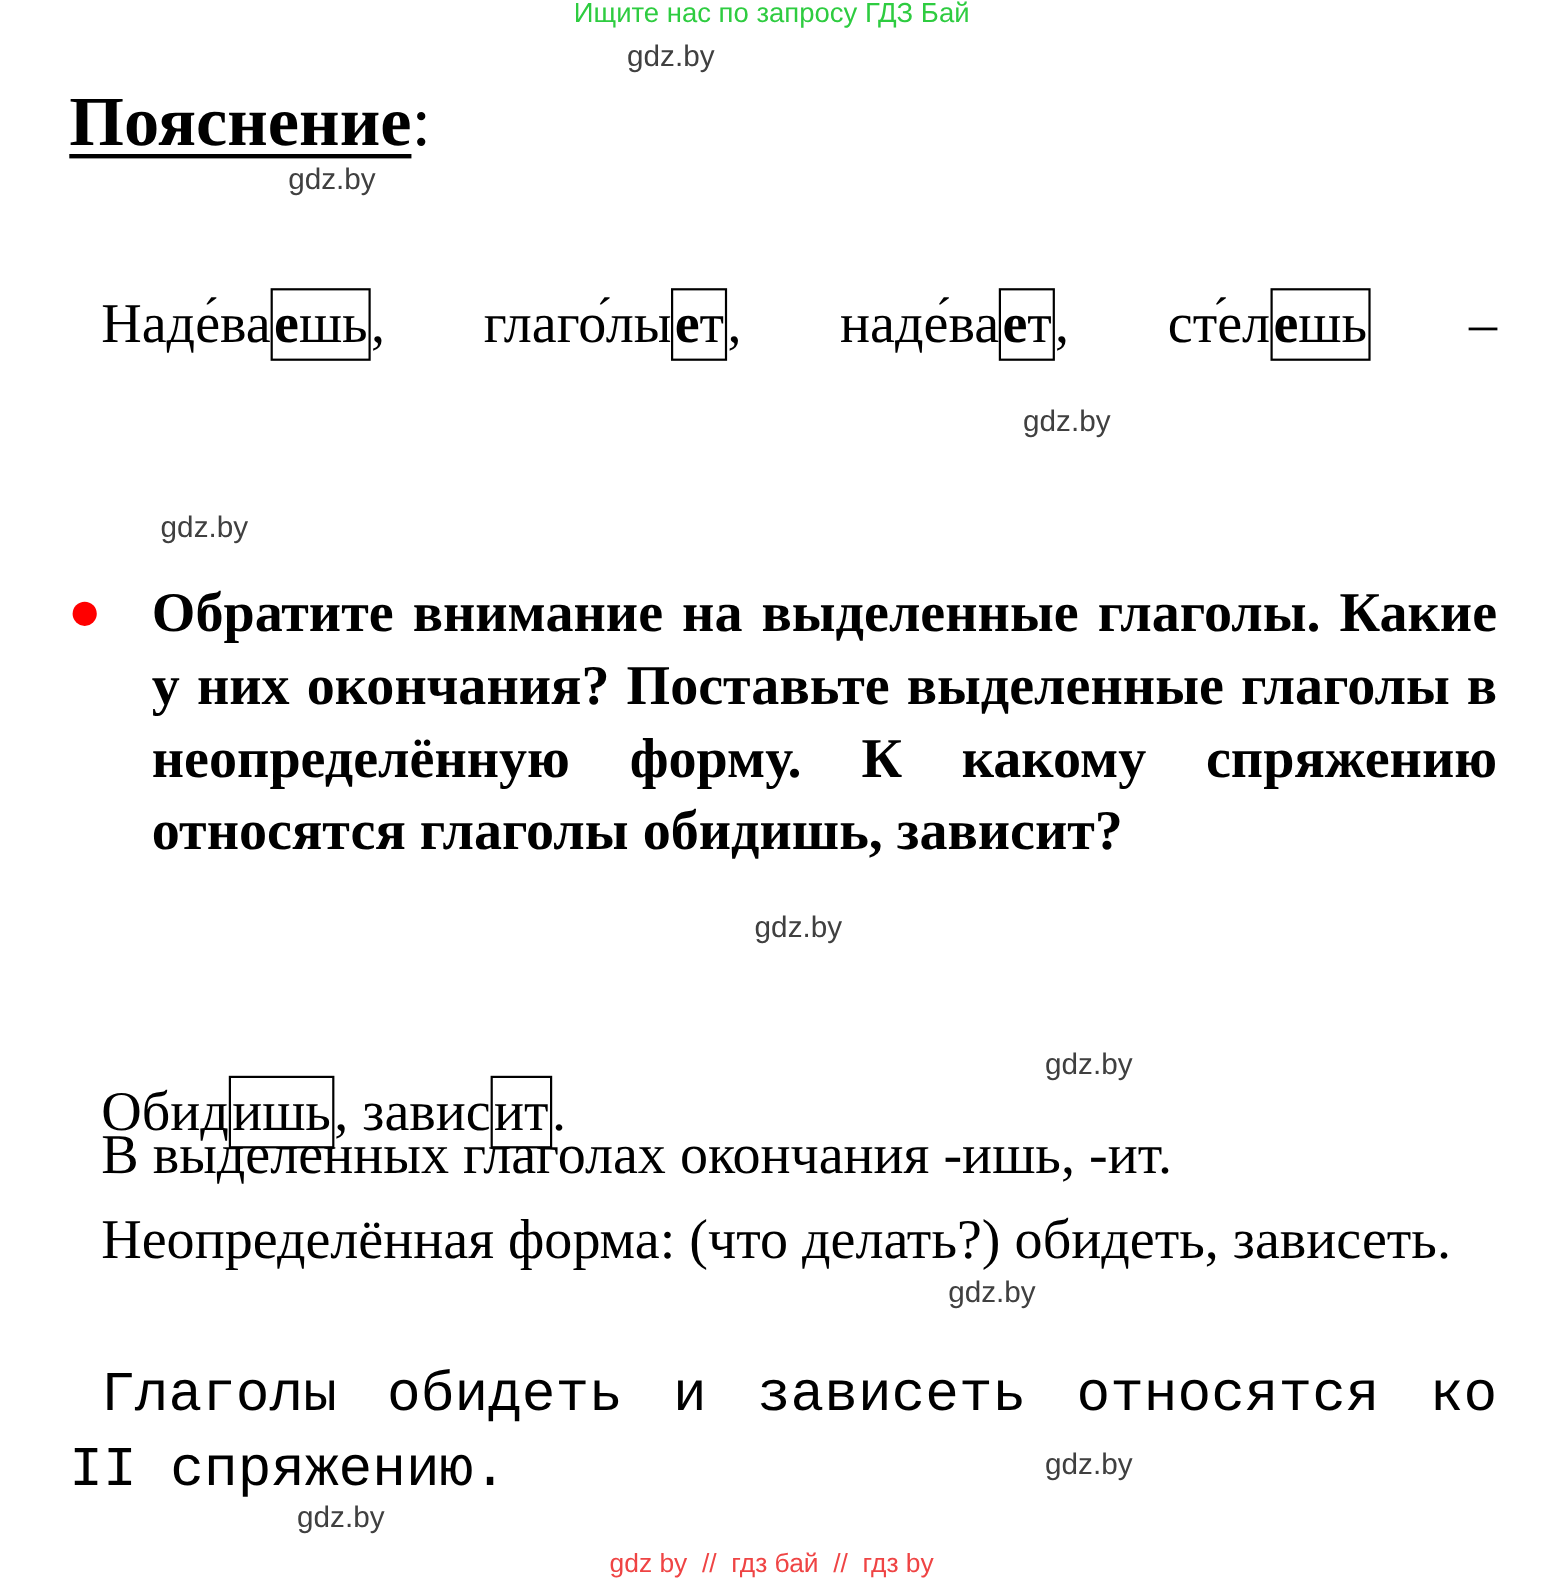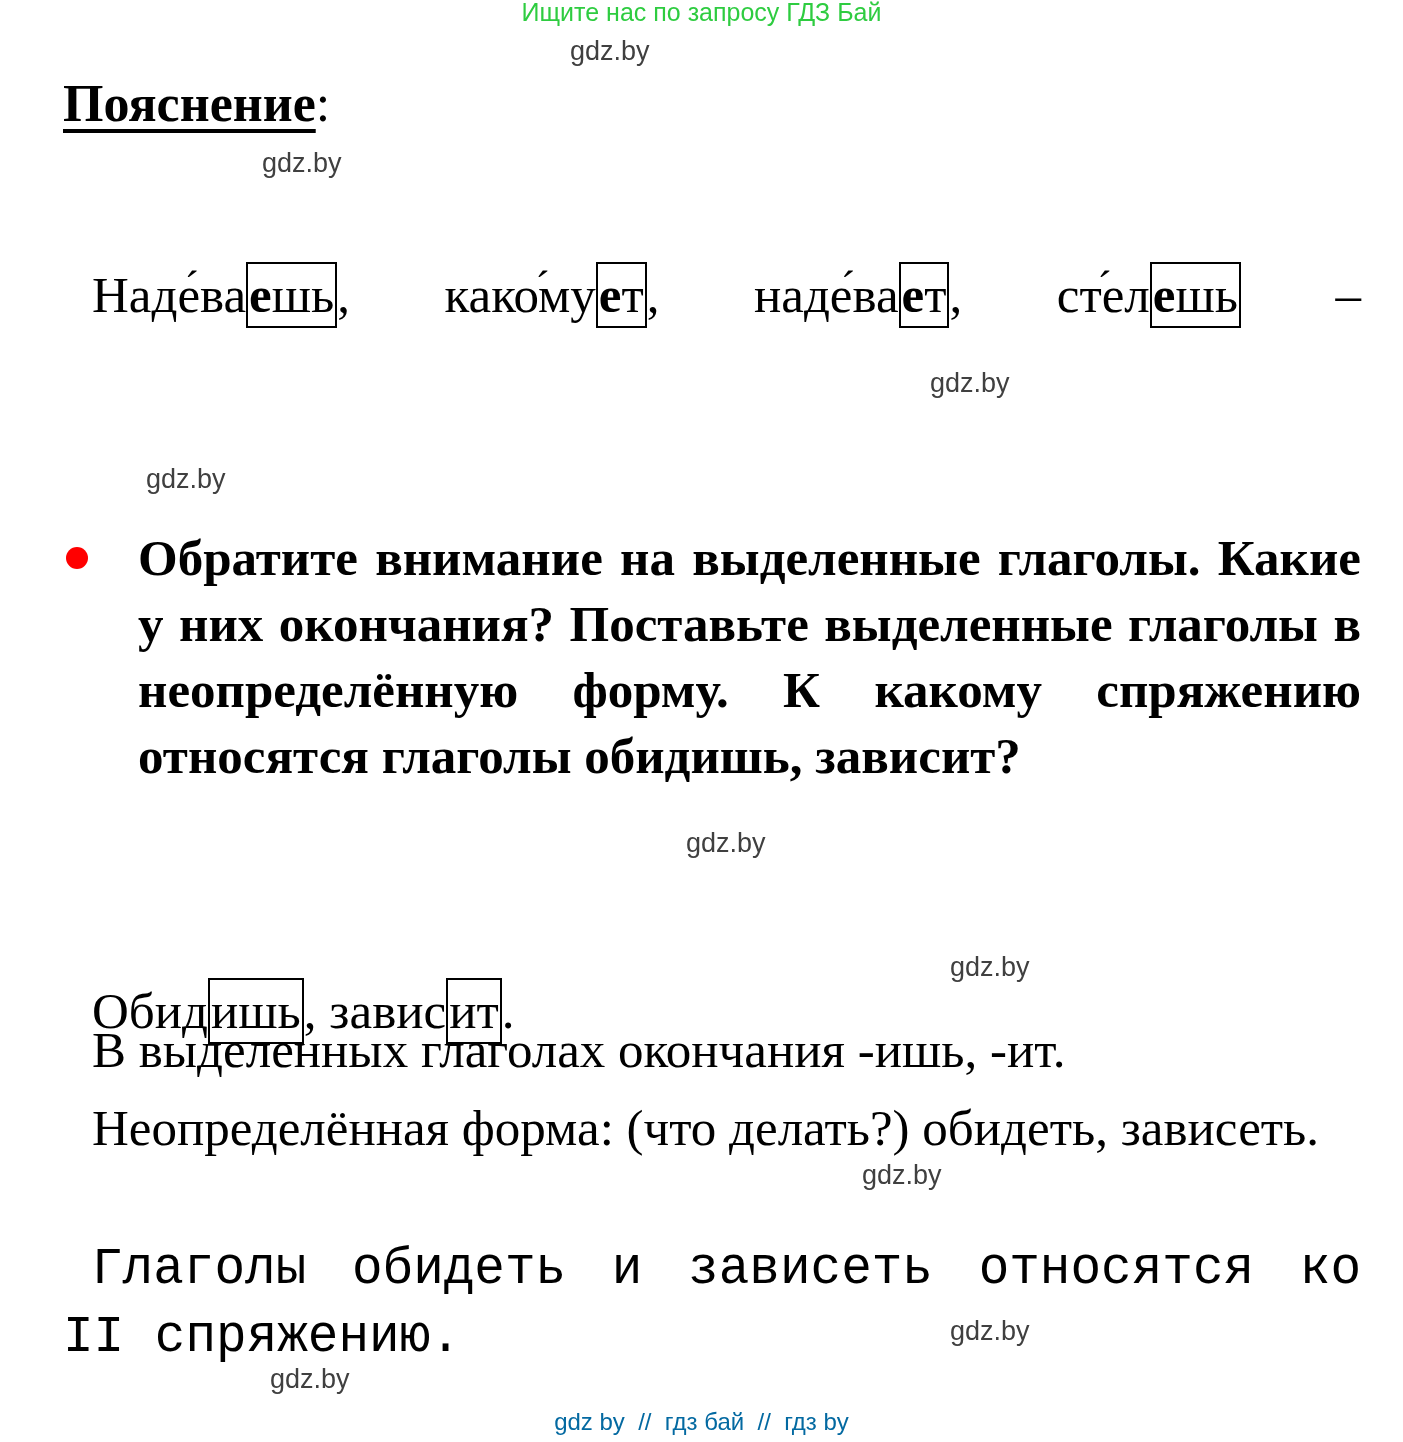--- a/index.html
+++ b/index.html
@@ -3,22 +3,22 @@
   <meta charset="utf-8">
   <style>
     html, body { margin: 0; padding: 0; background: #ffffff; }
     body { width: 1403px; height: 1442px; position: relative; overflow: hidden;
            font-family: "Liberation Serif", serif; color: #000; }
     .abs { position: absolute; }
     .wm { position: absolute; font-family: "Liberation Sans", sans-serif; font-size: 27px; color: #404040; }
     .top-banner { left: 0; width: 1403px; top: -2px; text-align: center;
                   font-family: "Liberation Sans", sans-serif; font-size: 25px; color: #2ecc40; }
     .bottom-banner { left: 0; width: 1403px; top: 1408px; text-align: center;
-                     font-family: "Liberation Sans", sans-serif; font-size: 24px; color: #0369a1; white-space: pre; }
-    .heading { left: 63px; top: 74px; font-size: 52px; font-weight: bold; }
+                     font-family: "Liberation Sans", sans-serif; font-size: 24px; color: #ef4444; white-space: pre; }
+    .heading { left: 63px; top: 74px; font-size: 64px; font-weight: bold; }
     .heading .u { text-decoration: underline; text-decoration-thickness: 4px; text-underline-offset: 8px; }
     .heading .colon { font-weight: normal; }
     .para { left: 63px; width: 1298px; font-size: 51px; line-height: 68px; text-align: justify; text-align-last: left; }
     .para.indent { text-indent: 29px; }
     .justify-line { text-align-last: justify; }
     .box { border: 2.5px solid #000; padding: 0 1px; display: inline-block; line-height: 62px; margin-top: 40px; }
     .stress { position: relative; }
     .stress::after { content: "\00B4"; position: absolute; left: 60%; top: -14px; font-size: 44px; }
     .question { left: 138px; top: 525px; width: 1223px; font-size: 51px; line-height: 66px;
                 font-weight: bold; text-align: justify; }
@@ -31,21 +31,21 @@
 <div class="wm" style="left:570px; top:36px;">gdz.by</div>
 
 <div class="abs heading">
   <span class="u">Пояснение</span><span class="colon">:</span>
 </div>
 <div class="wm" style="left:262px; top:148px;">gdz.by</div>
 
 <div class="abs para" style="top:222px;">
   <div class="justify-line" style="padding-left:29px;">
     <span><span class="stress">Надева</span><span class="box"><b>е</b><span>шь</span></span><span>,</span></span>
-    <span><span class="stress">какому</span><span class="box"><b>е</b><span>т</span></span><span>,</span></span>
+    <span><span class="stress">глаголы</span><span class="box"><b>е</b><span>т</span></span><span>,</span></span>
     <span><span class="stress">надева</span><span class="box"><b>е</b><span>т</span></span><span>,</span></span>
     <span><span class="stress">сте</span><span>л</span><span class="box"><b>е</b><span>шь</span></span></span>
     <span>–</span>
   </div>
 </div>
 <div class="wm" style="left:930px; top:368px;">gdz.by</div>
 <div class="wm" style="left:146px; top:464px;">gdz.by</div>
 
 <div class="abs bullet"></div>
 <div class="abs question">Обратите внимание на выделенные глаголы. Какие у них окончания? Поставьте выделенные глаголы в неопределённую форму. К какому спряжению относятся глаголы обидишь, зависит?</div>

